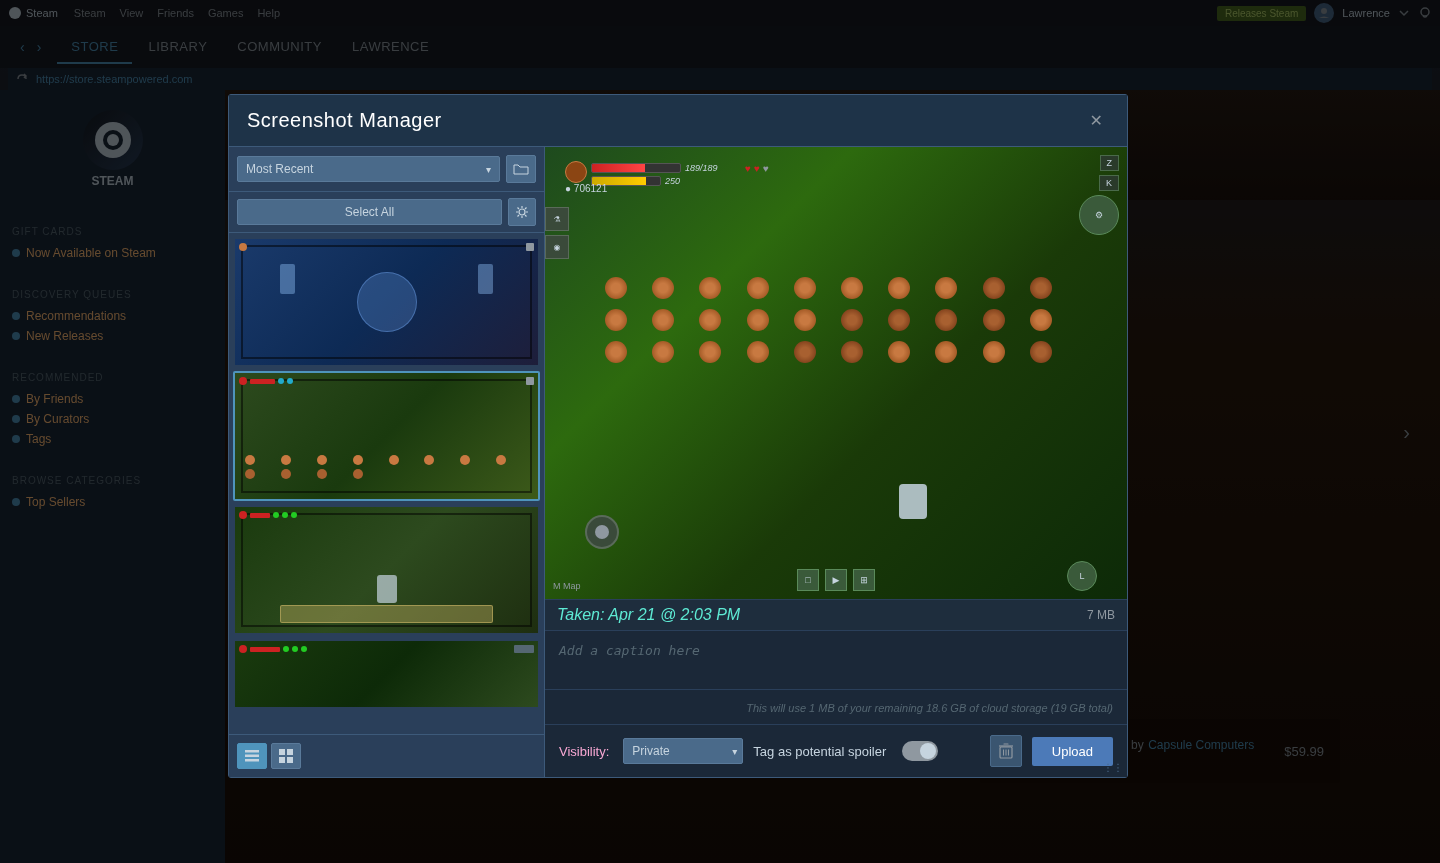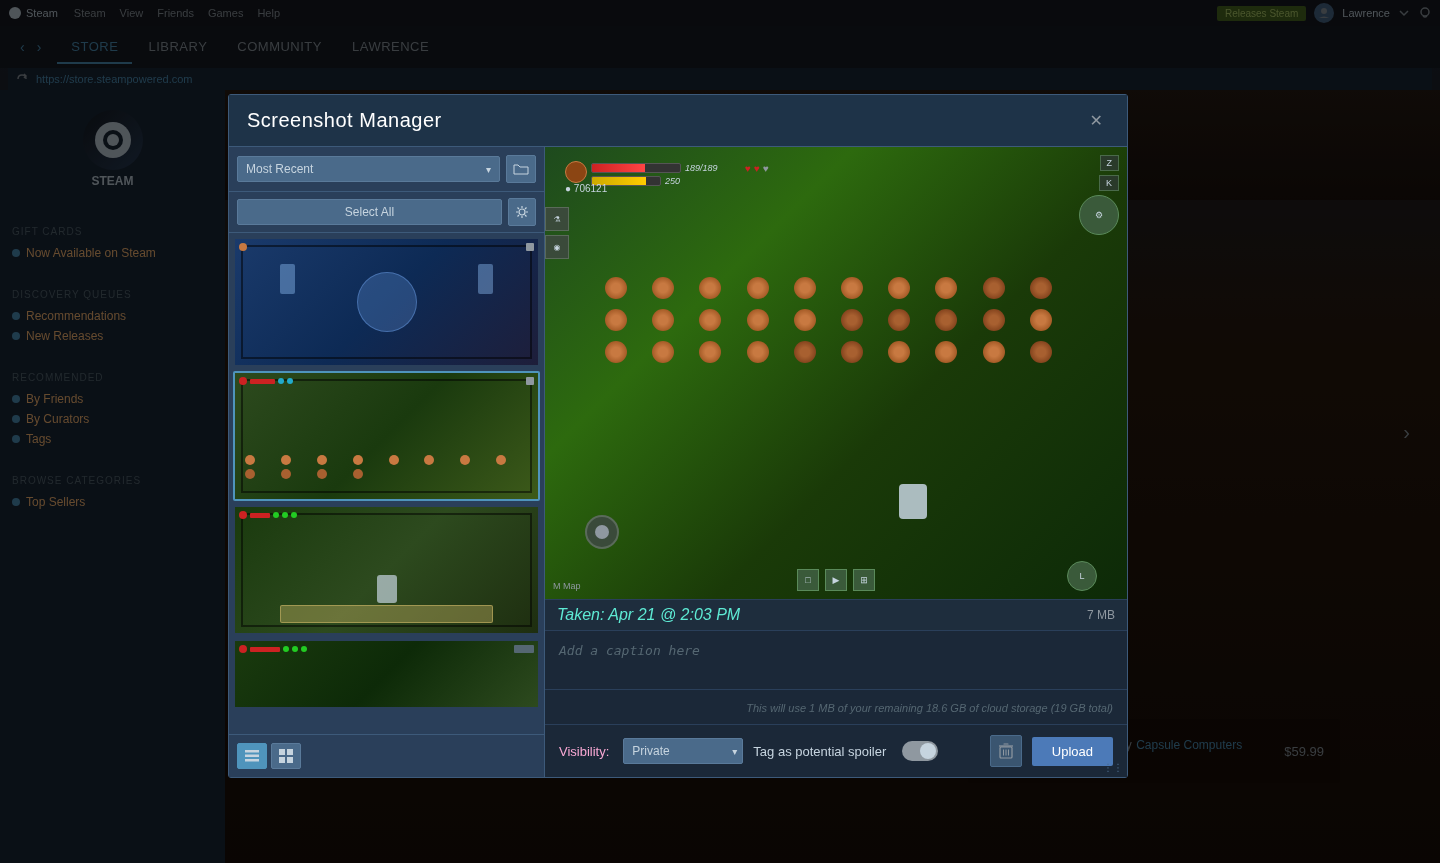--- a/index.html
+++ b/index.html
@@ -716,21 +716,21 @@
 
 <div class="bg-recommended">
   <div class="rec-icon">G</div>
   <div>
     <div>
       <span style="color:#8f98a0;font-size:12px;">Recommended by</span>
       <span style="color:#4f94bc;font-size:12px;">Capsule Computers</span>
     </div>
     <div class="rec-badge">Top Seller</div>
   </div>
-  <div style="margin-left:32px;">
+  <div style="margin-left:20px;">
     <span class="price-text">$59.99</span>
   </div>
 </div>
 
 <div class="bg-arrow-right">›</div>
 
 <div class="modal-overlay"></div>
 
 <div class="modal">
 

